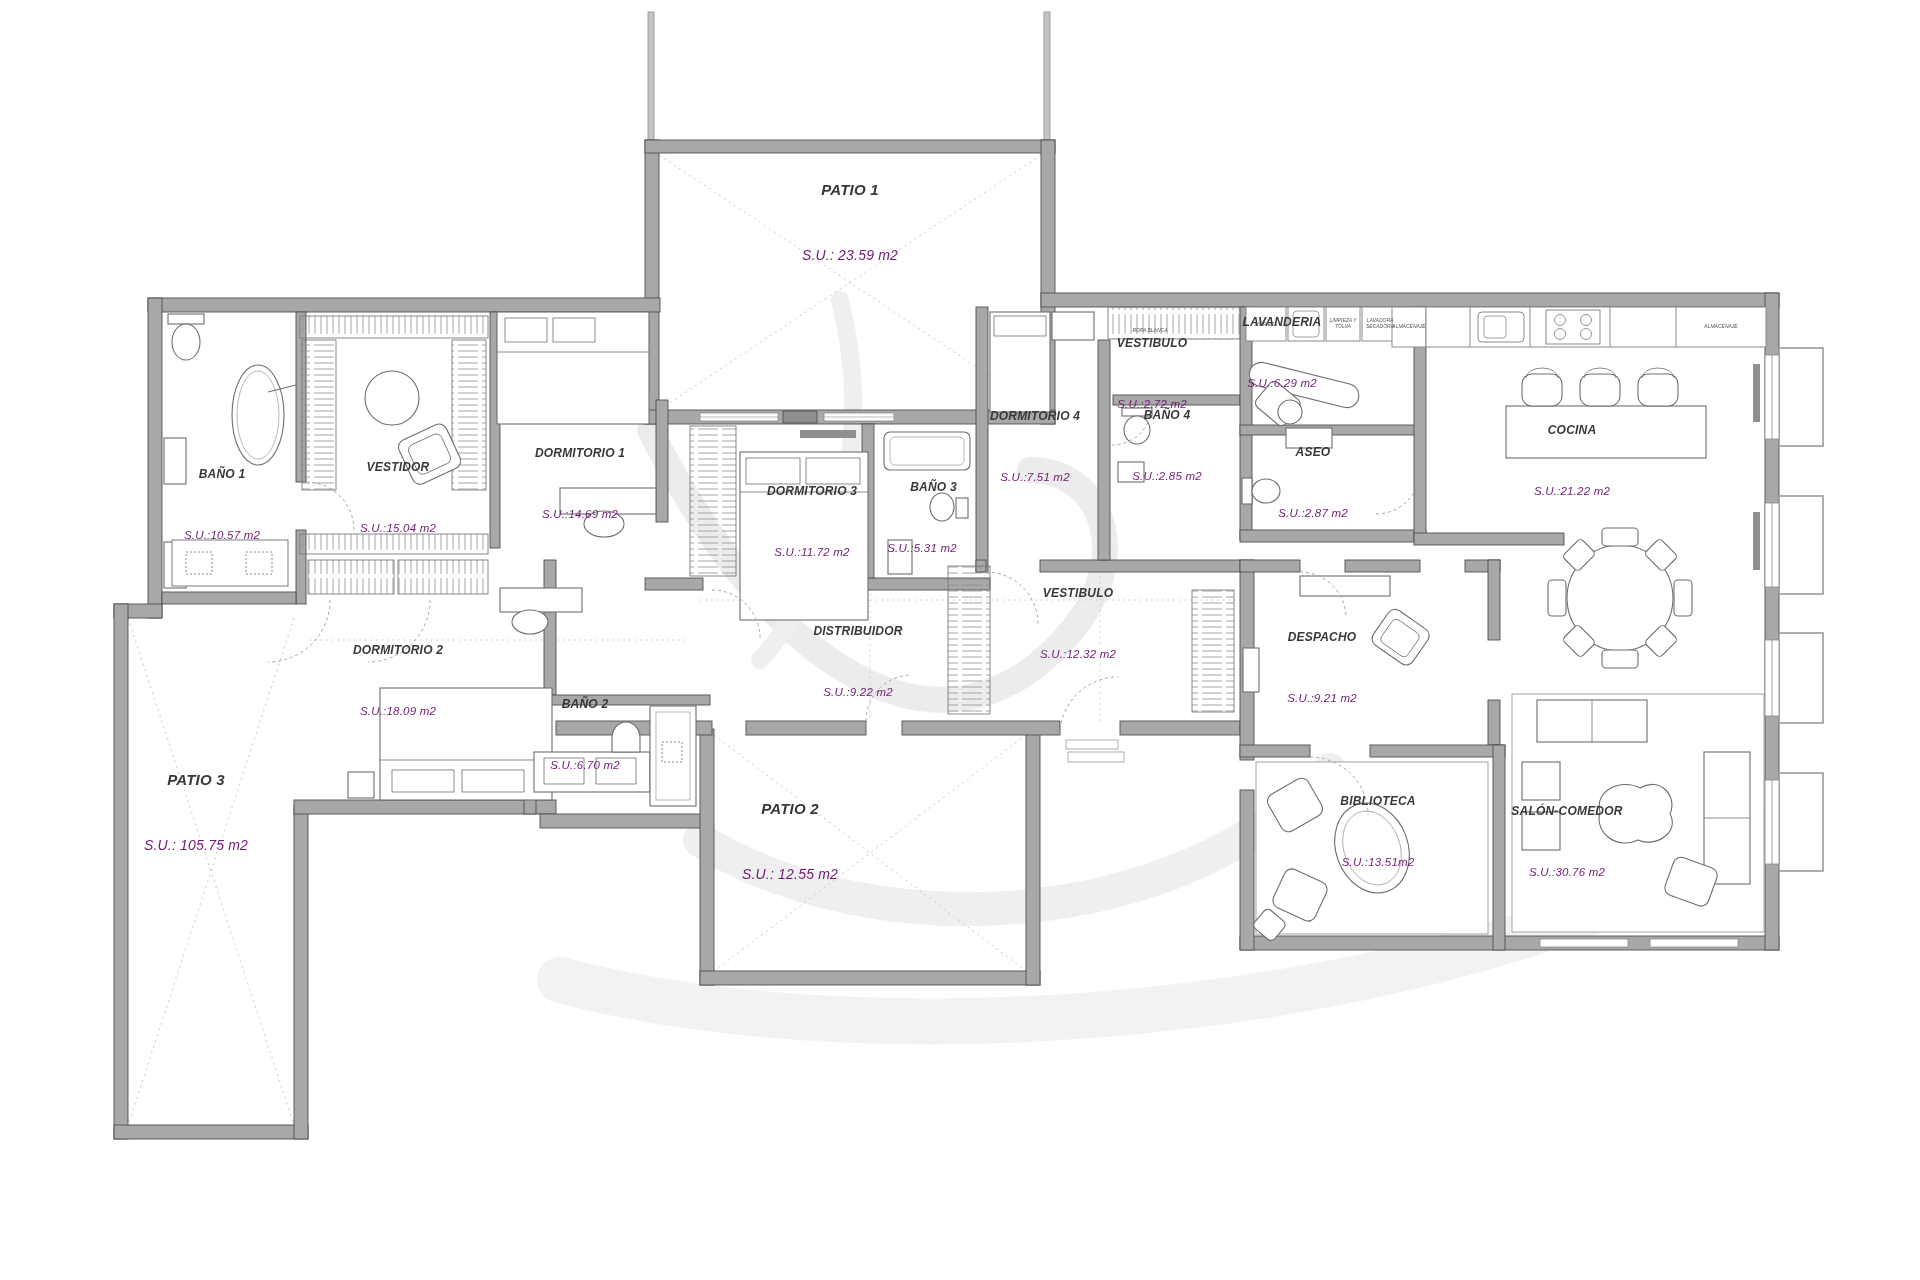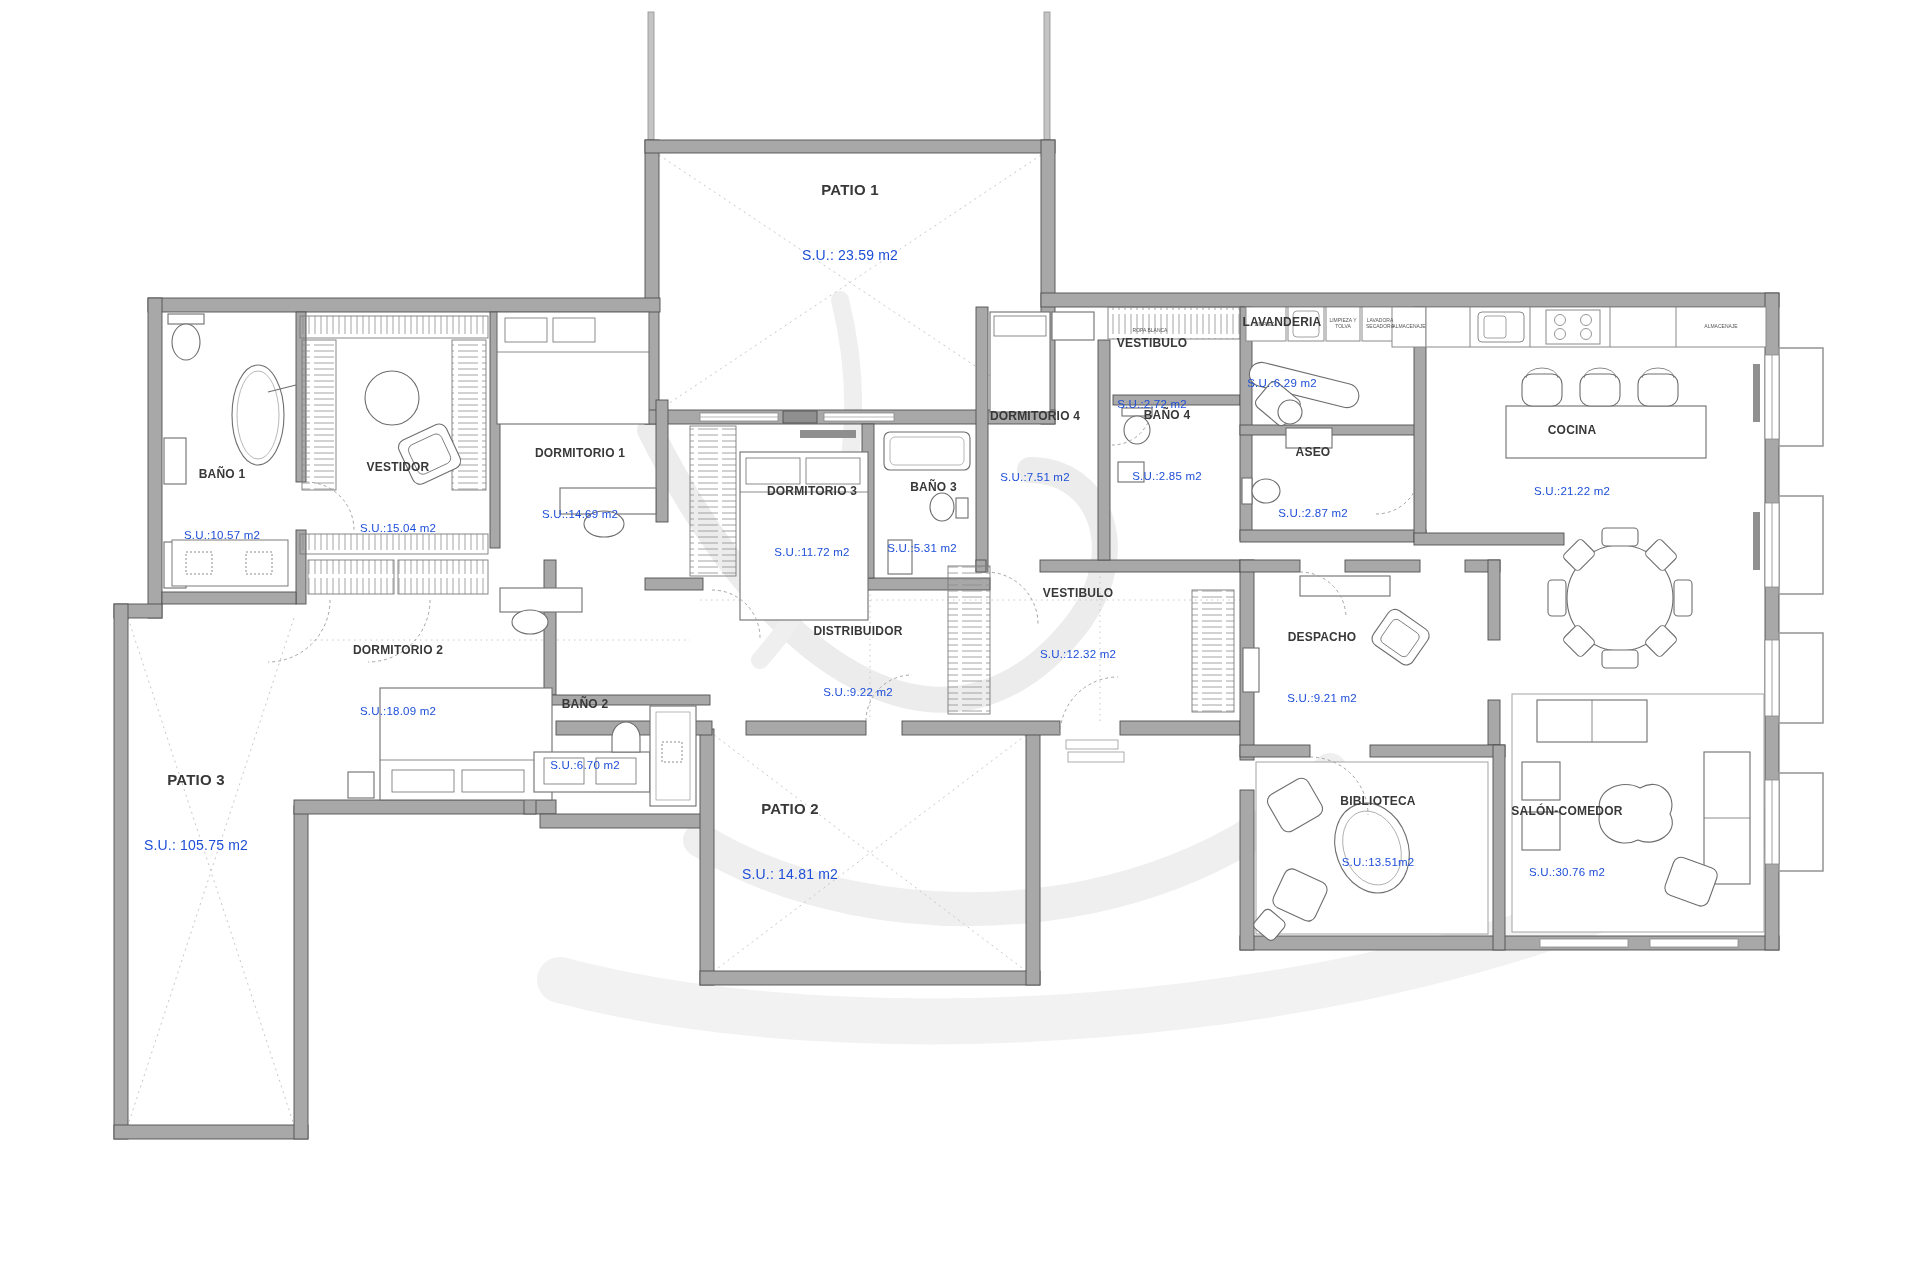--- a/index.html
+++ b/index.html
@@ -1,22 +1,22 @@
 <!DOCTYPE html>
 <html><head>
 <meta charset="utf-8">
 <style>
   html,body{margin:0;padding:0;background:#ffffff;}
   #stage{position:relative;width:1920px;height:1280px;background:#ffffff;overflow:hidden;
-         font-family:"Liberation Sans", sans-serif;}
+         font-family:"Liberation Sans", sans-serif;font-style:italic;}
   #plan-svg{position:absolute;left:0;top:0;}
   .room-label{position:absolute;transform:translate(-50%,-50%);text-align:center;
     color:#3d3d3d;font-size:12px;line-height:1.45;white-space:nowrap;letter-spacing:.2px;}
   .room-label .nm{font-weight:bold;color:#383838;}
-  .room-label .ar{font-size:11.5px;color:#1d4ed8;margin-top:44px;}
+  .room-label .ar{font-size:11.5px;color:#701a75;margin-top:44px;}
   .room-label.big{font-size:15px;}
   .room-label.big .ar{font-size:14px;}
   .cab{position:absolute;transform:translate(-50%,-50%);font-size:5px;line-height:1.2;
        color:#555;text-align:center;width:42px;letter-spacing:0;}
   .lbl-layer{position:absolute;left:0;top:0;width:100%;height:100%;pointer-events:none;}
 </style>
 </head>
 <body>
 
 <div id="stage">
@@ -422,21 +422,21 @@
     <div class="ar">S.U.:12.32 m2</div>
   </div>
 
   <div class="room-label" style="left:1322px;top:668px;">
     <div class="nm">DESPACHO</div>
     <div class="ar">S.U.:9.21 m2</div>
   </div>
 
   <div class="room-label big" style="left:790px;top:841px;">
     <div class="nm">PATIO 2</div>
-    <div class="ar">S.U.: 14.81 m2</div>
+    <div class="ar">S.U.: 12.55 m2</div>
   </div>
 
   <div class="room-label big" style="left:196px;top:812px;">
     <div class="nm">PATIO 3</div>
     <div class="ar">S.U.: 105.75 m2</div>
   </div>
 
   <div class="room-label" style="left:1378px;top:832px;">
     <div class="nm">BIBLIOTECA</div>
     <div class="ar">S.U.:13.51m2</div>

